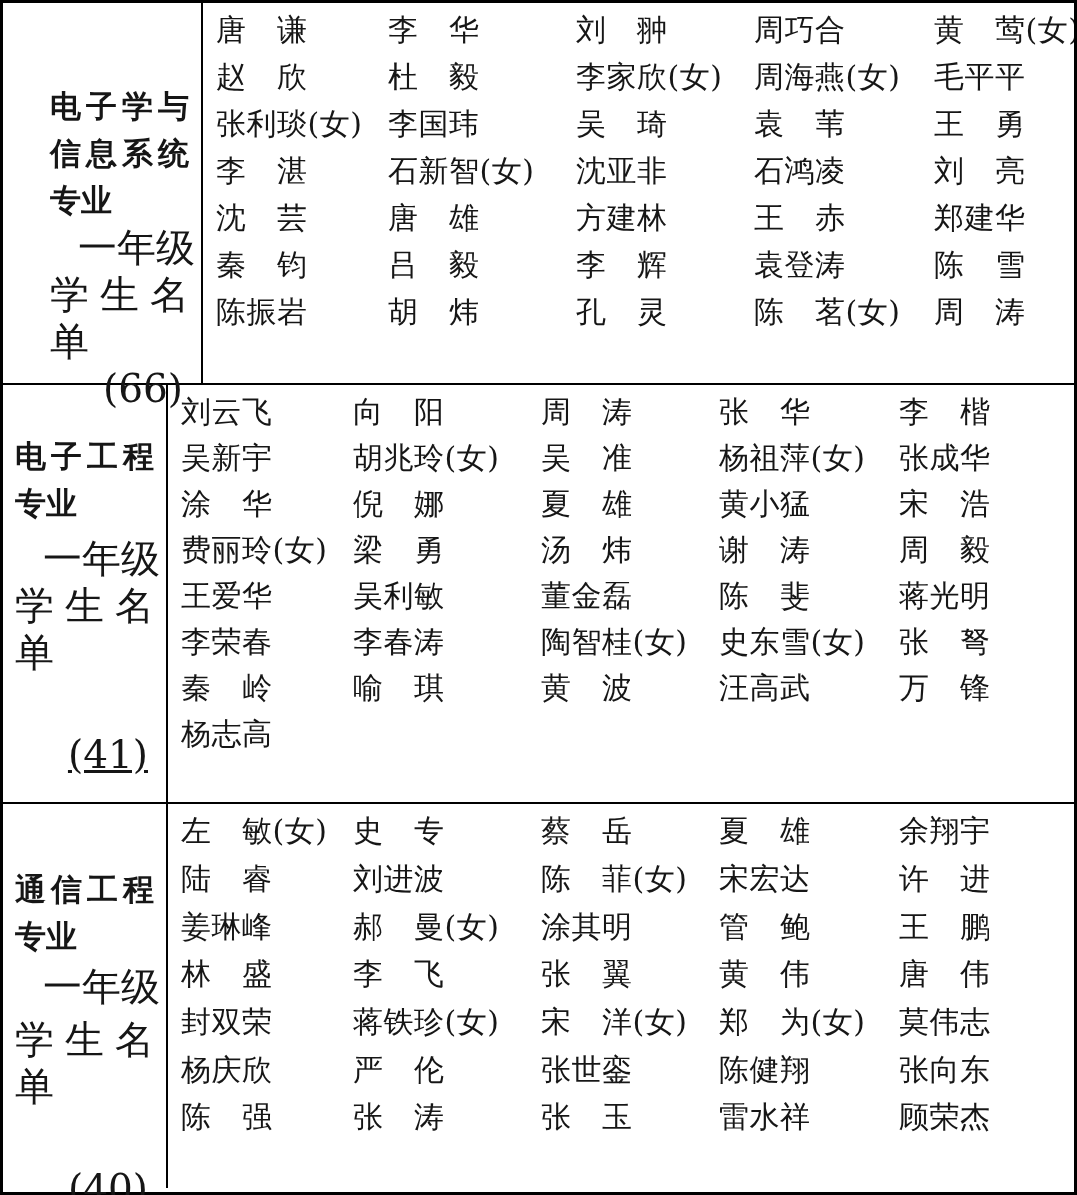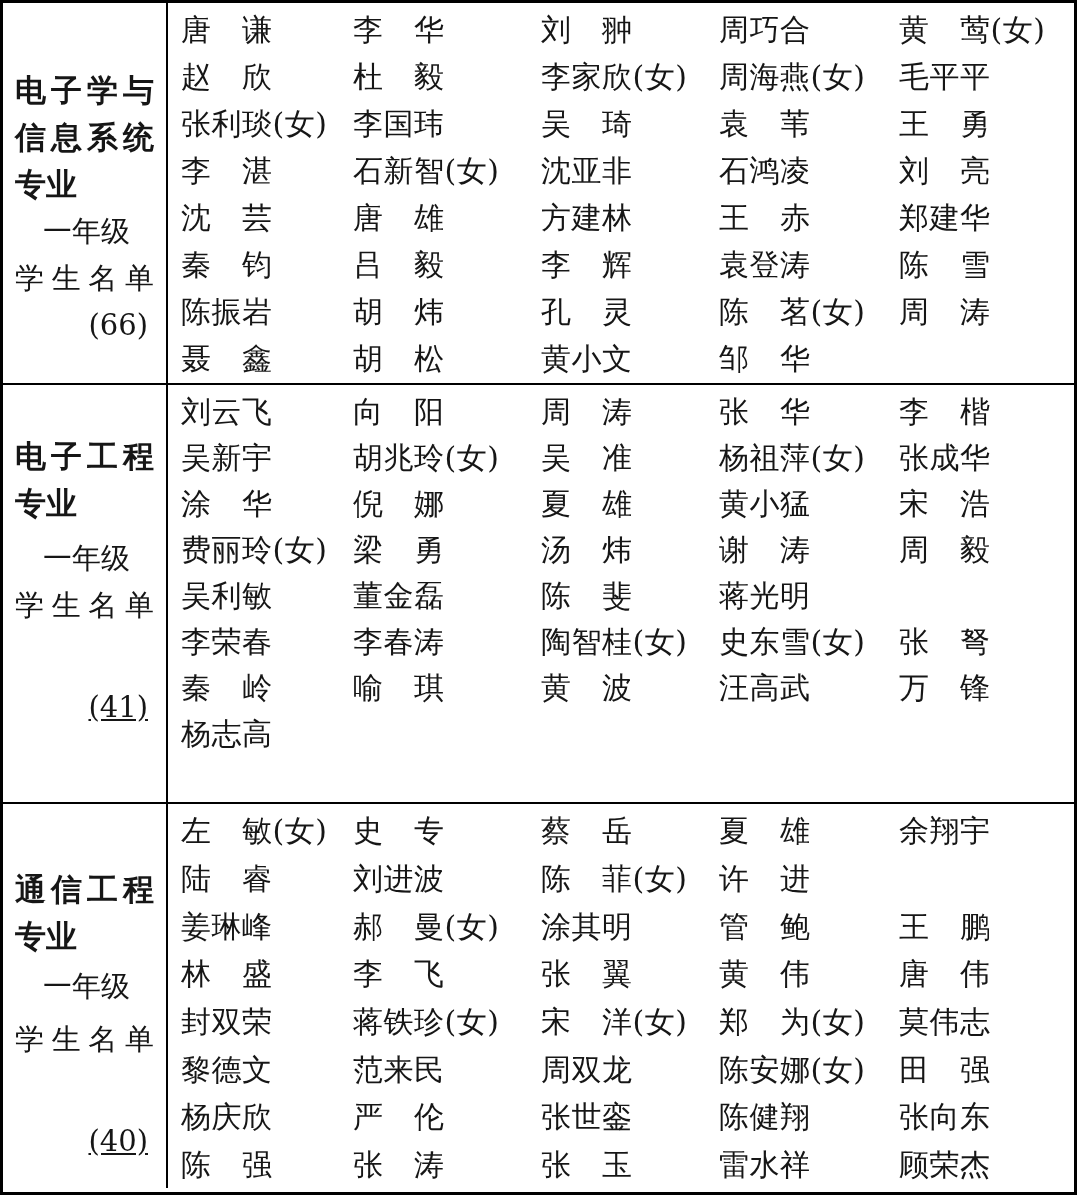--- a/index.html
+++ b/index.html
@@ -8,27 +8,27 @@
   .doc{position:relative;width:1077px;height:1195px;box-sizing:border-box;
        border:3px solid #000;background:#fff;}
   .sec{display:flex;box-sizing:border-box;}
   .sec + .sec{border-top:2px solid #000;}
   .sec1{height:380px;}
   .sec2{height:419px;}
   .sec3{height:386px;}
   
   .hdr{width:165px;box-sizing:border-box;border-right:2px solid #000;
        padding:0 12px;flex:0 0 auto;}
-  .hline{line-height:47px;font-size:29px;white-space:nowrap;}
+  .hline{line-height:47px;font-size:39px;white-space:nowrap;}
   .major{font-family:"DejaVu Sans","Liberation Sans",sans-serif;
          font-weight:bold;font-size:31px;}
   .spread{text-align:justify;text-align-last:justify;white-space:normal;}
   .grade{padding-left:28px;}
   .count{text-align:right;padding-right:6px;}
-  .sec1 .hdr{padding-top:64px;}
+  .sec1 .hdr{padding-top:80px;margin-left:35px;}
   .sec2 .hdr{padding-top:48px;}
   .sec3 .hdr{padding-top:62px;}
   .sec2 .grade{margin-top:8px;}
   .sec3 .grade{margin-top:3px;}
   .sec3 .list{margin-top:6px;}
   .sec2 .count{margin-top:55px;text-decoration:underline;}
   .sec3 .count{margin-top:55px;text-decoration:underline;}
   
   .names{flex:1;box-sizing:border-box;padding:4px 0 0 13px;overflow:hidden;}
   .row{display:grid;grid-template-columns:172px 188px 178px 180px 1fr;
@@ -95,26 +95,20 @@
           <span class="nm">袁登涛</span>
           <span class="nm">陈　雪</span>
         </div>
         <div class="row">
           <span class="nm">陈振岩</span>
           <span class="nm">胡　炜</span>
           <span class="nm">孔　灵</span>
           <span class="nm">陈　茗(女)</span>
           <span class="nm">周　涛</span>
         </div>
-        <div class="row">
-          <span class="nm">聂　鑫</span>
-          <span class="nm">胡　松</span>
-          <span class="nm">黄小文</span>
-          <span class="nm">邹　华</span>
-        </div>
       </div>
   </div>
 
   <div class="sec sec2">
     <div class="hdr">
       <div class="hline major spread">电子工程</div>
       <div class="hline major">专业</div>
       <div class="hline grade">一年级</div>
       <div class="hline list spread">学生名单</div>
       <div class="hline count">(41)</div>
@@ -142,20 +136,21 @@
           <span class="nm">宋　浩</span>
         </div>
         <div class="row">
           <span class="nm">费丽玲(女)</span>
           <span class="nm">梁　勇</span>
           <span class="nm">汤　炜</span>
           <span class="nm">谢　涛</span>
           <span class="nm">周　毅</span>
         </div>
         <div class="row">
+          <span class="nm">王爱华</span>
           <span class="nm">吴利敏</span>
           <span class="nm">董金磊</span>
           <span class="nm">陈　斐</span>
           <span class="nm">蒋光明</span>
         </div>
         <div class="row">
           <span class="nm">李荣春</span>
           <span class="nm">李春涛</span>
           <span class="nm">陶智桂(女)</span>
           <span class="nm">史东雪(女)</span>
@@ -187,20 +182,21 @@
           <span class="nm">左　敏(女)</span>
           <span class="nm">史　专</span>
           <span class="nm">蔡　岳</span>
           <span class="nm">夏　雄</span>
           <span class="nm">余翔宇</span>
         </div>
         <div class="row">
           <span class="nm">陆　睿</span>
           <span class="nm">刘进波</span>
           <span class="nm">陈　菲(女)</span>
+          <span class="nm">宋宏达</span>
           <span class="nm">许　进</span>
         </div>
         <div class="row">
           <span class="nm">姜琳峰</span>
           <span class="nm">郝　曼(女)</span>
           <span class="nm">涂其明</span>
           <span class="nm">管　鲍</span>
           <span class="nm">王　鹏</span>
         </div>
         <div class="row">
@@ -211,27 +207,20 @@
           <span class="nm">唐　伟</span>
         </div>
         <div class="row">
           <span class="nm">封双荣</span>
           <span class="nm">蒋铁珍(女)</span>
           <span class="nm">宋　洋(女)</span>
           <span class="nm">郑　为(女)</span>
           <span class="nm">莫伟志</span>
         </div>
         <div class="row">
-          <span class="nm">黎德文</span>
-          <span class="nm">范来民</span>
-          <span class="nm">周双龙</span>
-          <span class="nm">陈安娜(女)</span>
-          <span class="nm">田　强</span>
-        </div>
-        <div class="row">
           <span class="nm">杨庆欣</span>
           <span class="nm">严　伦</span>
           <span class="nm">张世銮</span>
           <span class="nm">陈健翔</span>
           <span class="nm">张向东</span>
         </div>
         <div class="row">
           <span class="nm">陈　强</span>
           <span class="nm">张　涛</span>
           <span class="nm">张　玉</span>

